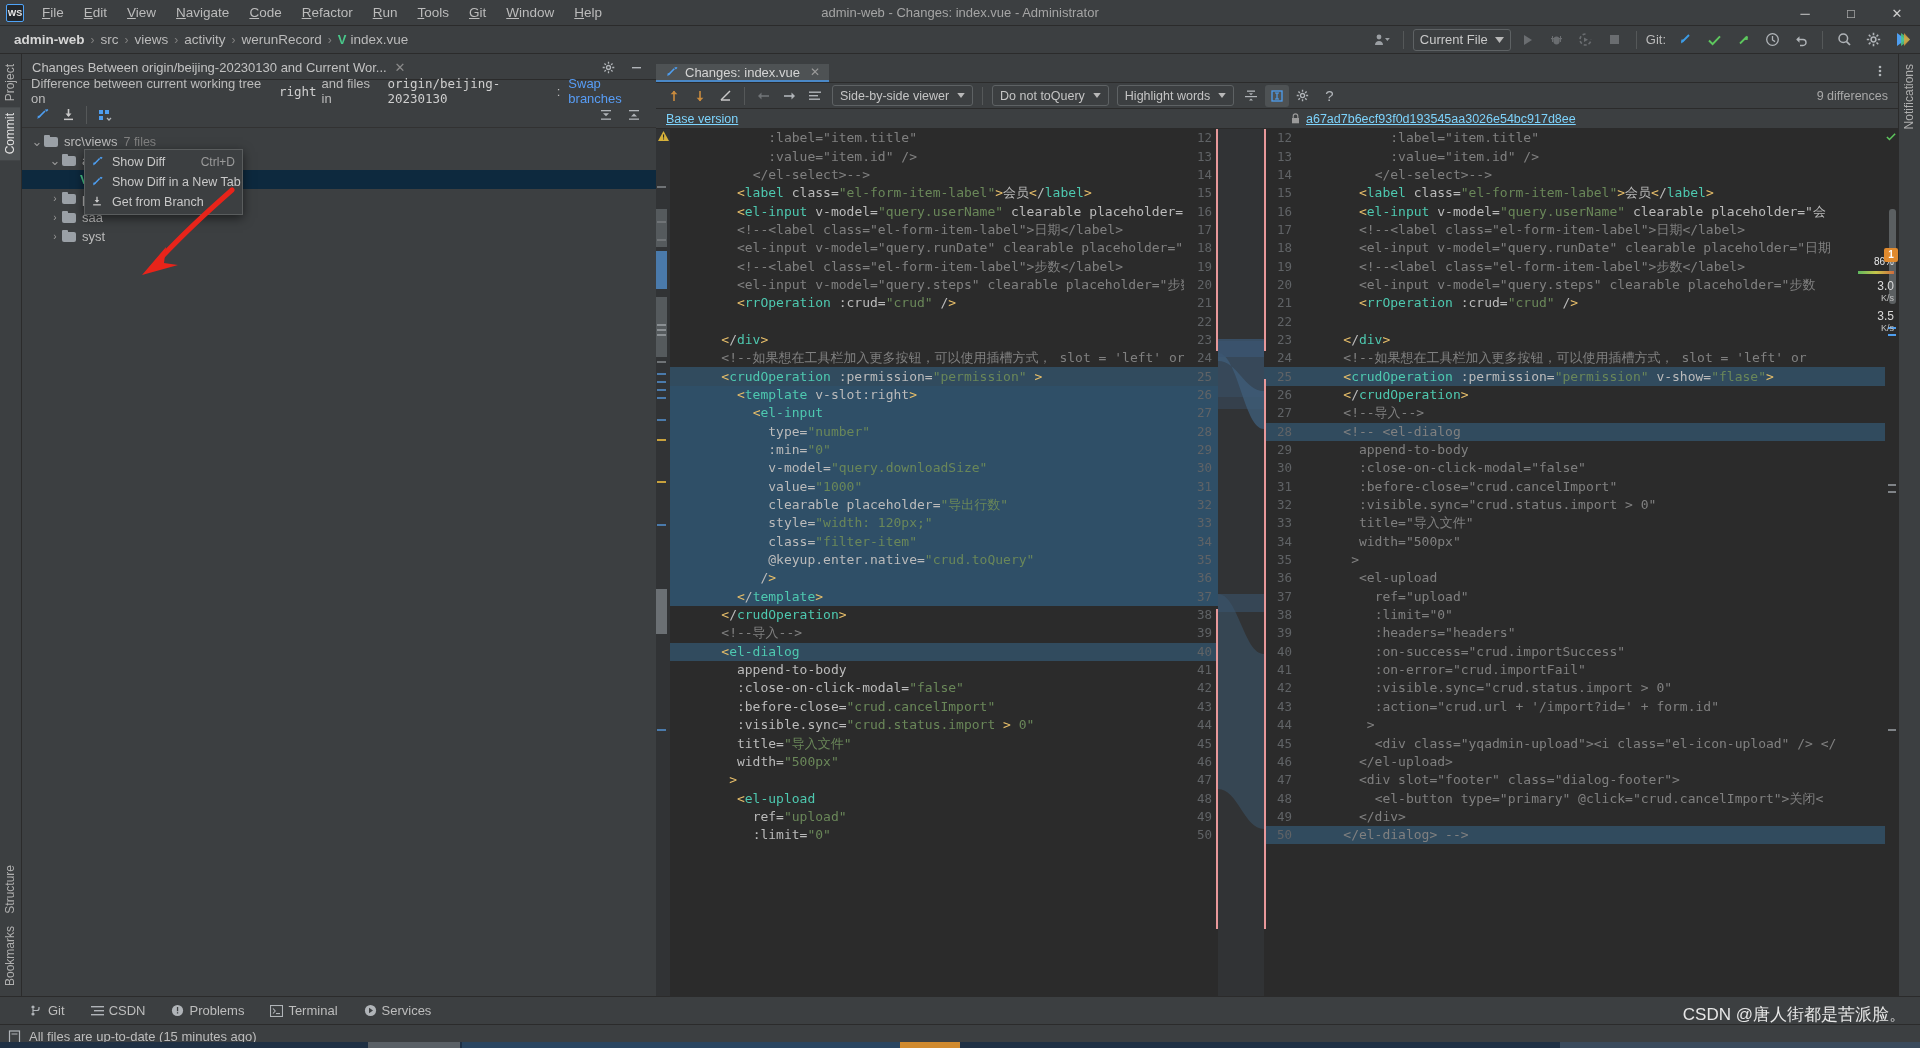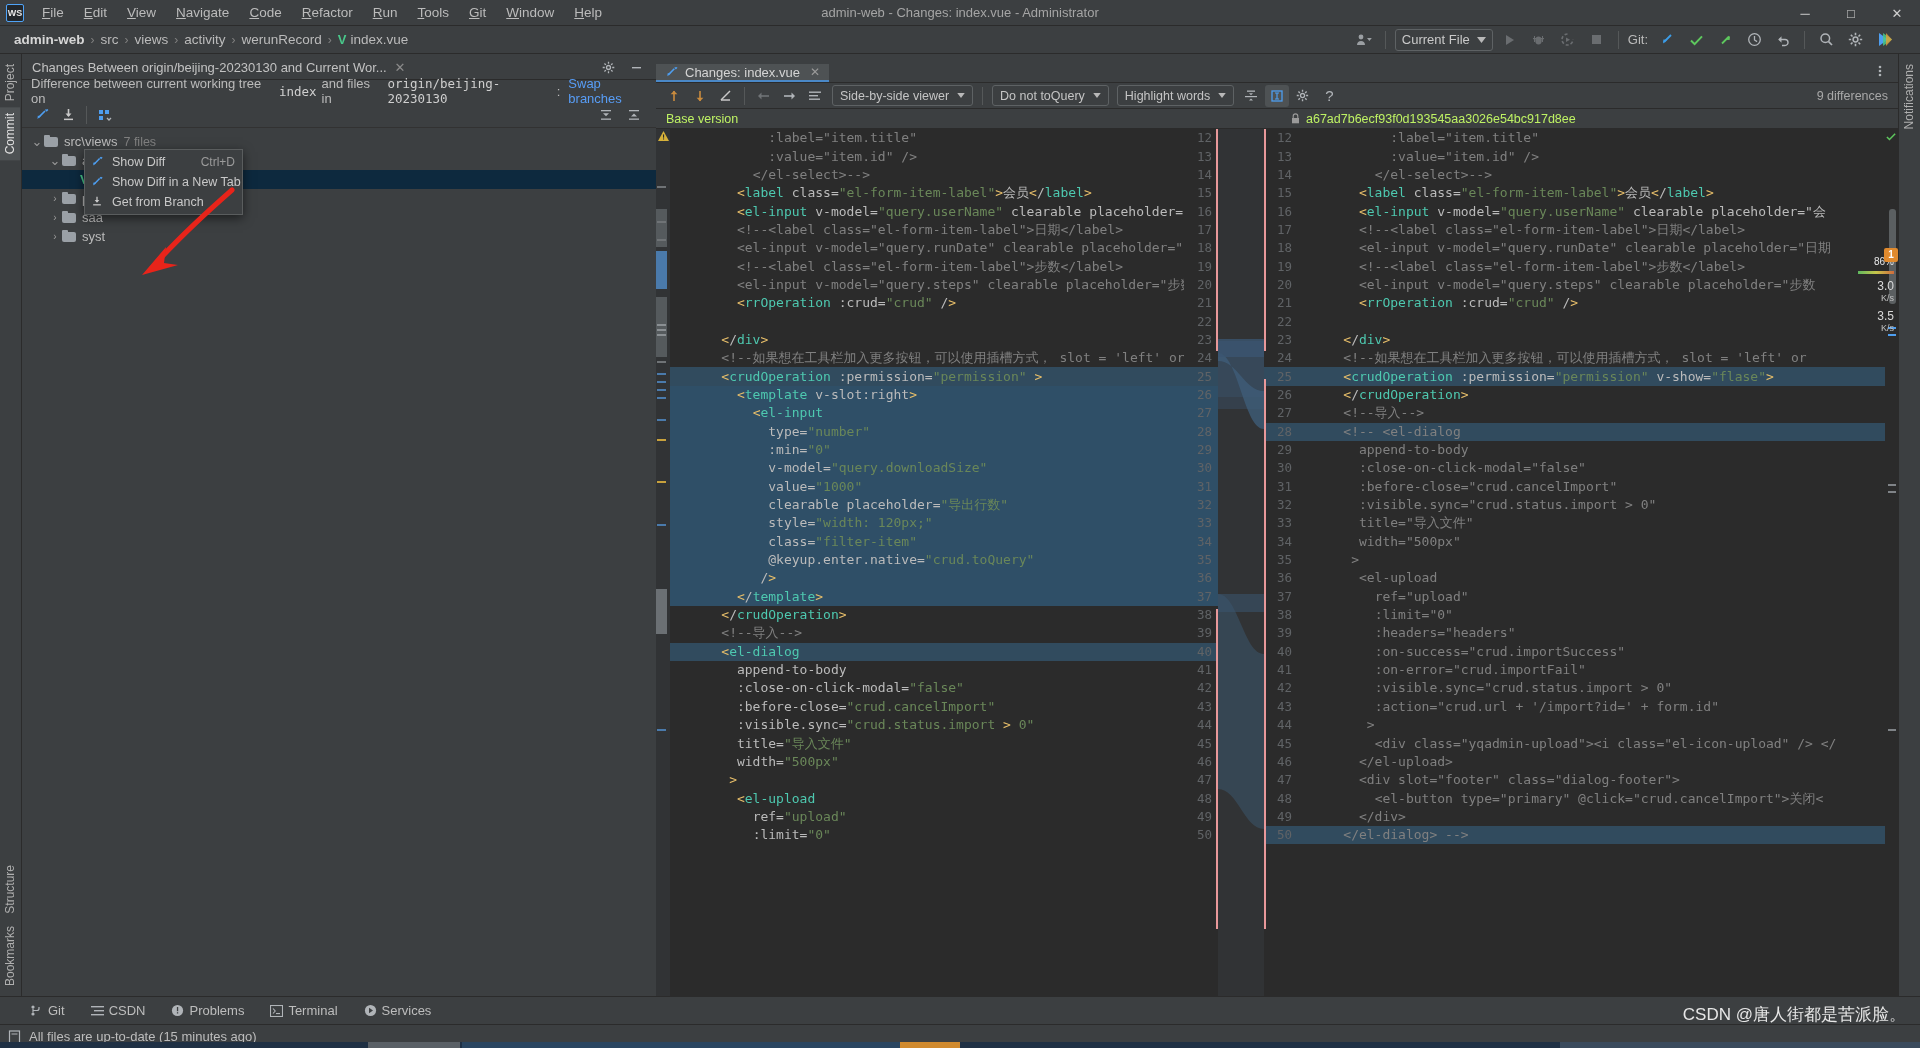--- a/index.html
+++ b/index.html
@@ -40,21 +40,21 @@
   
   .navbar{
     position:absolute; left:0; top:26px; width:1920px; height:28px;
     background:#3c3f41; display:flex; align-items:center; border-bottom:1px solid #2b2b2b;
   }
   .crumbs{ display:flex; align-items:center; margin-left:10px; gap:0px;}
   .crumb{ color:#bbbbbb; font-size:13.5px; padding:2px 4px;}
   .crumb.bold{ font-weight:bold; color:#d6d6d6;}
   .crumb-sep{ color:#808080; font-size:12px; padding:0 2px;}
   .vue-ico{ color:#49c78a; font-weight:bold; font-size:13px; margin-right:4px;}
-  .nav-right{ position:absolute; right:24px; display:flex; align-items:center; gap:5px;}
+  .nav-right{ position:absolute; right:6px; display:flex; align-items:center; gap:5px;}
   .tb-ico{ width:24px;height:22px;display:flex;align-items:center;justify-content:center;color:#9b9fa3;font-size:13px;border-radius:3px;}
   .tb-ico.dis{ color:#6a6d70;}
   .combo{
     height:22px;border:1px solid #5e6264;border-radius:3px;background:#3c3f41;
     display:flex;align-items:center;padding:0 6px;color:#c9c9c9;font-size:13px;gap:7px;
   }
   .vsep{ width:1px;height:18px;background:#555859;margin:0 4px;}
   .gitlabel{ color:#bbbbbb; font-size:13px; margin-right:2px;}
 
   
@@ -142,21 +142,21 @@
     height:26px; background:#3c3f41; display:flex;align-items:center; gap:2px; padding-left:6px;
     border-bottom:1px solid #2b2b2b;
   }
   .dsel{
     height:21px;border:1px solid #5e6264;border-radius:3px;background:#3c3f41;
     display:flex;align-items:center;padding:0 7px;color:#c5c5c5;font-size:12.5px;gap:8px; margin:0 3px;
   }
   .diffcount{ margin-left:auto; color:#a8a8a8; font-size:12.5px; padding-right:10px;}
   .revbar{
     height:20px; display:flex; background:#3c3f41; border-bottom:1px solid #2b2b2b;
-    font-size:12.5px; color:#bef264;
+    font-size:12.5px; color:#7dd3fc;text-decoration:underline;
   }
   .revleft{ width:calc(50% - 0px); padding-left:10px; display:flex;align-items:center;}
   .revright{ flex:1; display:flex;align-items:center; justify-content:flex-start; padding-left:14px; gap:6px;}
   .lock{ color:#9a9a9a; font-size:11px;}
 
   .panes{ flex:1; display:flex; position:relative; overflow:hidden; background:#2b2b2b;}
   .pane{ position:relative; overflow:hidden; background:#2b2b2b;}
   .paneL{ width:562px; }
   .paneR{ flex:1; }
   .gutter-mid{ width:46px; background:#313335; position:relative;}
@@ -394,21 +394,21 @@
         <div class="tb-ico">
             <svg width="13" height="13" viewBox="0 0 13 13">
               <rect x="2" y="6" width="9" height="1.4" fill="#b0b4b8"></rect>
             </svg>
           </div>
       </div>
     </div>
 
     <div class="diffline">
       <span>Difference between current working tree on</span>
-      <span class="mono" style="margin:0 5px">index</span>
+      <span class="mono" style="margin:0 5px">right</span>
       <span>and files in</span>
       <span class="mono" style="margin-left:5px">origin/beijing-20230130</span>
       <span>:</span>
       <span class="swap">Swap branches</span>
     </div>
 
     <div class="mini-toolbar">
       <div class="tb-ico">
           <svg width="15" height="14" viewBox="0 0 15 14">
             <path d="M10 3L3.5 9.5" stroke="#4e9ef0" stroke-width="1.7"></path>

